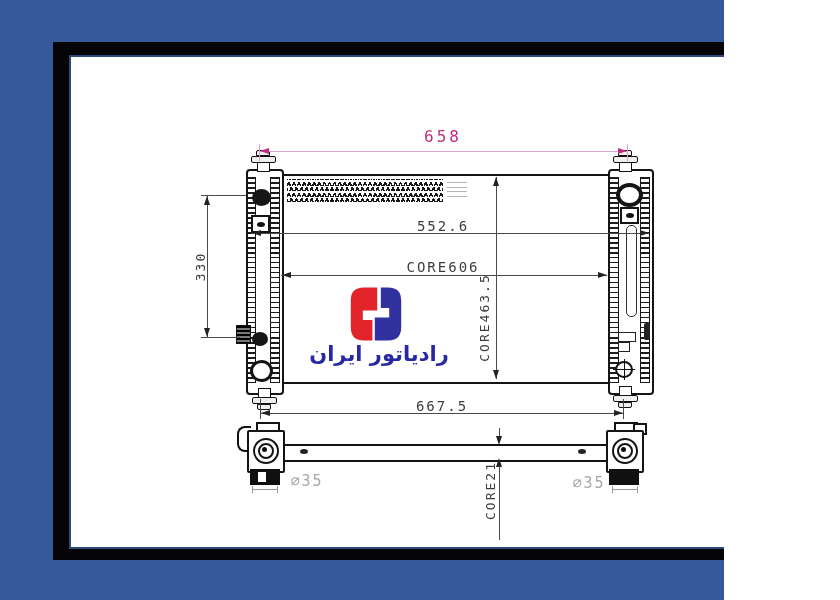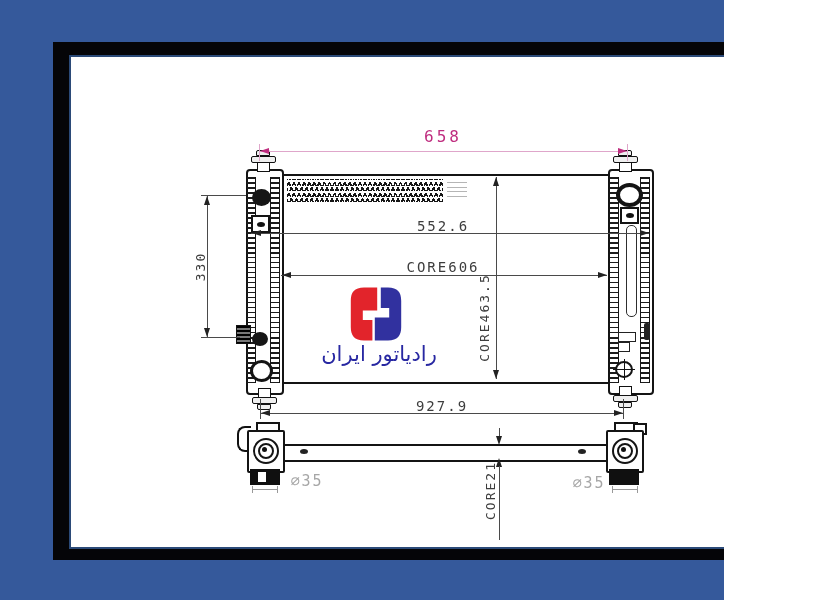--- a/index.html
+++ b/index.html
@@ -41,21 +41,21 @@
   .pin.flip{transform:scaleY(-1);}
   .pin-cap{margin:0 auto;width:12px;height:4px;border:1.5px solid #111;background:#efefef;border-radius:2px 2px 0 0;}
   .pin-mid{margin:0 auto;width:23px;height:5px;border:1.5px solid #111;background:#efefef;border-radius:2px;}
   .pin-stem{margin:0 auto;width:11px;height:8px;border:1.5px solid #111;border-top:none;background:#fff;}
   .circle{position:absolute;border-radius:50%;}
   .cc{position:absolute;border-radius:50%;border:2px solid #141414;background:#fff;}
   .darkblock{position:absolute;background:#101010;}
   .fit-sq{position:absolute;border:2px solid #141414;background:#fff;}
   .fit-sq .oval{position:absolute;left:50%;top:50%;width:8px;height:5px;margin:-2.5px 0 0 -4px;background:#111;border-radius:50%;}
   
-  .brand-text{position:absolute;color:#2828a2;font-family:"DejaVu Sans",sans-serif;font-weight:normal;
+  .brand-text{position:absolute;color:#2828a2;font-family:"DejaVu Sans",sans-serif;font-weight:bold;
      font-size:21px;text-align:center;
      text-shadow:-1px -1px 0 #fff,1px -1px 0 #fff,-1px 1px 0 #fff,1px 1px 0 #fff,0 0 4px #fff;}
 </style>
 </head>
 <body>
 
 <div class="canvas">
 
   <div class="frame-black"></div>
   <div class="paper"></div>
@@ -144,21 +144,21 @@
     <div class="abs ln" style="left:496px;top:177px;width:1px;height:202px;"></div>
     <div class="arr arr-u" style="left:493px;top:177px;"></div>
     <div class="arr arr-d" style="left:493px;top:370px;"></div>
     <div class="dimtxt dimtxt-v" style="left:428px;top:310px;width:112px;font-size:13px;">CORE463.5</div>
 
     <div class="abs ln" style="left:260px;top:413px;width:363px;height:1px;"></div>
     <div class="abs ln" style="left:260px;top:399px;width:1px;height:20px;"></div>
     <div class="abs ln" style="left:623px;top:399px;width:1px;height:20px;"></div>
     <div class="arr arr-l" style="left:261px;top:410px;"></div>
     <div class="arr arr-r" style="left:614px;top:410px;"></div>
-    <div class="dimtxt" style="left:397px;top:398px;width:90px;">927.9</div>
+    <div class="dimtxt" style="left:397px;top:398px;width:90px;">667.5</div>
 
     <div class="abs" style="left:280px;top:444px;width:330px;height:14px;border-top:2px solid #141414;border-bottom:2px solid #141414;background:#fff;"></div>
     <div class="circle" style="left:300px;top:449px;width:8px;height:5px;background:#222;"></div>
     <div class="circle" style="left:578px;top:449px;width:8px;height:5px;background:#222;"></div>
 
     <div class="abs" style="left:237px;top:426px;width:12px;height:22px;border:2px solid #111;border-right:none;border-radius:8px 0 0 8px;background:#fff;"></div>
     <div class="abs outline" style="left:256px;top:422px;width:20px;height:9px;"></div>
     <div class="abs outline" style="left:247px;top:430px;width:34px;height:39px;border-radius:2px;">
       <div class="cc" style="left:4px;top:6px;width:22px;height:22px;"></div>
       <div class="cc" style="left:9px;top:11px;width:12px;height:12px;"></div>

